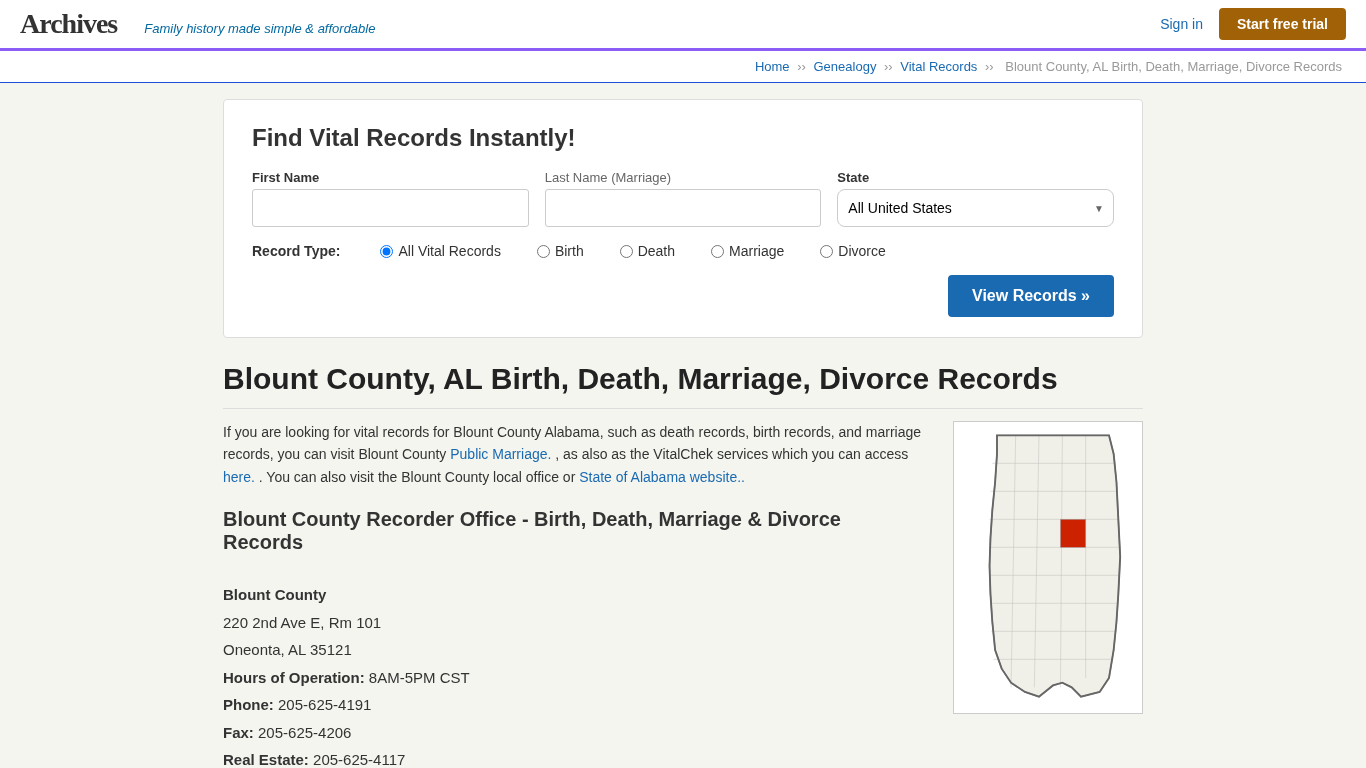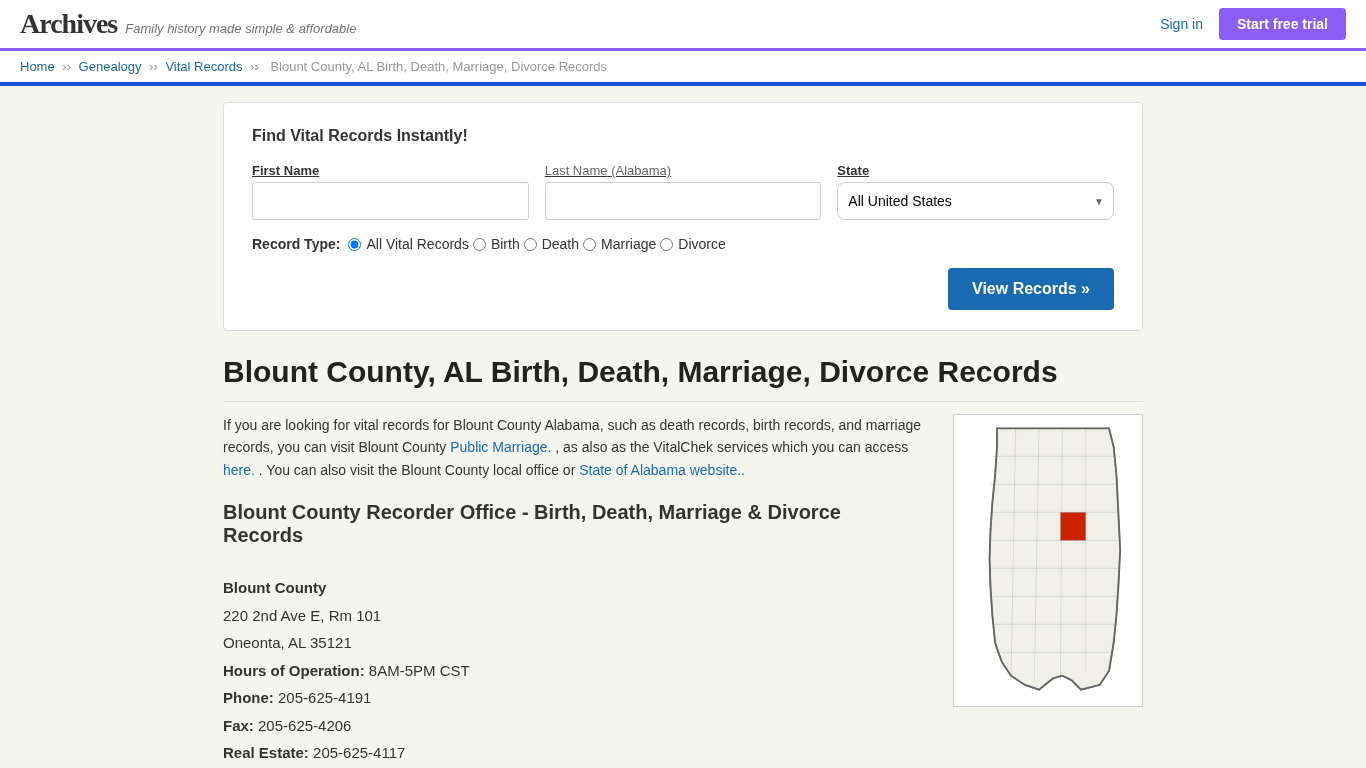--- a/index.html
+++ b/index.html
@@ -15,58 +15,59 @@
       justify-content: space-between;
     }
     #header-left { display: flex; align-items: baseline; gap: 8px; }
     #logo-archives {
       font-size: 28px;
       font-weight: bold;
       color: #333;
       font-family: Georgia, serif;
       letter-spacing: -1px;
     }
-    #logo-tagline { font-size: 13px; color: #737373; font-style: italic; }
+    #logo-tagline { font-size: 13px; color: #0369a1; font-style: italic; margin-left: 19px; }
     #header-right { display: flex; align-items: center; gap: 16px; margin-left: 20px; }
     #sign-in-link { color: #1a6ab1; text-decoration: none; font-size: 14px; }
     #start-trial-btn {
-      background: #8b5cf6;
+      background: #a16207;
       color: #fff;
       border: none;
       padding: 8px 18px;
       border-radius: 4px;
       font-size: 14px;
       font-weight: bold;
       cursor: pointer;
     }
 
     
     #breadcrumb {
       background: #fff;
       padding: 8px 20px;
       font-size: 13px;
       color: #666;
-      border-bottom: 4px solid #1d4ed8;
+      border-bottom: 1px solid #1d4ed8;
+      text-align: right;
     }
     #breadcrumb a { color: #1a6ab1; text-decoration: none; }
     #breadcrumb span { color: #999; margin: 0 4px; }
 
     
     #main { max-width: 960px; margin: 0 auto; padding: 16px 20px; background: #f5f5f0; }
 
     
     #search-panel {
       background: #fff;
       border: 1px solid #ddd;
       border-radius: 4px;
       padding: 24px 28px 20px;
       margin-bottom: 24px;
     }
-    #search-title { font-size: 16px; font-weight: bold; color: #333; margin-bottom: 18px; }
-    #search-fields { display: flex; gap: 16px; margin-bottom: 16px; align-items: flex-end; text-decoration: underline; }
+    #search-title { font-size: 24px; font-weight: bold; color: #333; margin-bottom: 18px; }
+    #search-fields { display: flex; gap: 16px; margin-bottom: 16px; align-items: flex-end; }
     .field-group { display: flex; flex-direction: column; gap: 4px; }
     .field-group.name { flex: 1; }
     .field-group.state { flex: 1; }
     .field-label { font-size: 13px; font-weight: bold; color: #333; }
     .field-label span { font-weight: normal; color: #666; }
     .text-input {
       border: 1px solid #ccc;
       border-radius: 3px;
       padding: 8px 10px;
       font-size: 14px;
@@ -92,21 +93,21 @@
       top: 50%;
       transform: translateY(-50%);
       font-size: 10px;
       color: #666;
       pointer-events: none;
     }
 
     
     #record-type-row {
       display: flex;
-      gap: 4px;
+      gap: 36px;
       margin-bottom: 16px;
       flex-wrap: wrap;
     }
     #record-type-label { font-weight: bold; font-size: 14px; margin-right: 4px; }
     .radio-option { display: flex; align-items: center; gap: 5px; cursor: pointer; font-size: 14px; }
     .radio-option input[type="radio"] { cursor: pointer; }
 
     
     #view-records-btn {
       display: block;
@@ -179,21 +180,21 @@
   <div id="search-panel">
     <div id="search-title">Find Vital Records Instantly!</div>
 
     <div id="search-fields">
       <div class="field-group name">
         <label class="field-label">First Name</label>
         <input class="text-input" type="text" style="">
       </div>
       <div class="field-group name">
         <label class="field-label">
-          <span>Last Name</span> <span>(Alabama)</span>
+          <span>Last Name</span> <span>(Marriage)</span>
         </label>
         <input class="text-input" type="text" style="">
       </div>
       <div class="field-group state">
         <label class="field-label">State</label>
         <div class="select-wrapper">
           <select class="state-select">
             <option>All United States</option>
           </select>
         </div>

